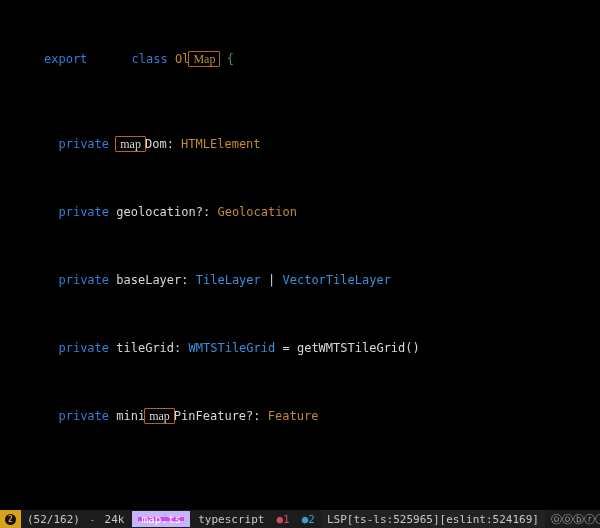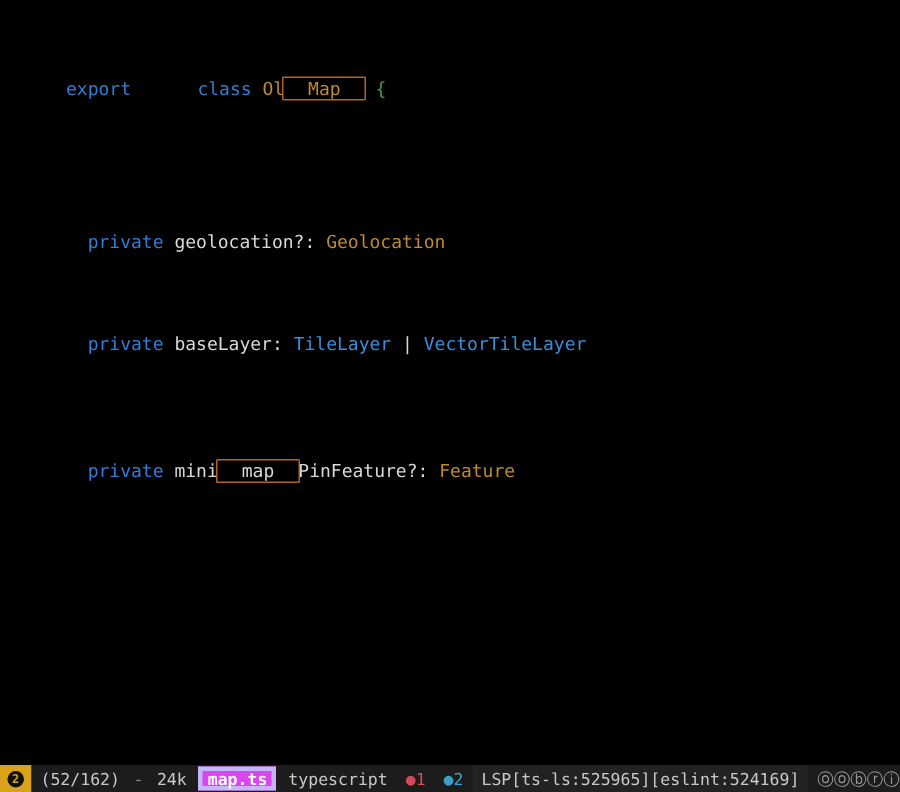--- a/index.html
+++ b/index.html
@@ -45,22 +45,23 @@
   .type    { color: #c08a2e; }          
   .fn      { color: #3a8fdc; }          
   .plain   { color: #d8d8d8; }
   .punc    { color: #d8d8d8; }
   .brace   { color: #3f9a52; }
 
   
   .m {
     border: 1px solid #b5651d;
     margin: -1px -1px;
-    padding: 0 16px;
+    padding: 0 4px;
     border-radius: 1px;
+    font-family: Liberation Serif, serif;
   }
 
   
   #statusbar {
     position: absolute;
     left: 0;
     bottom: 0;
     width: 600px;
     height: 18px;
     display: flex;
@@ -95,23 +96,23 @@
     font-size: 8px;
     line-height: 11px;
     text-align: center;
     font-weight: bold;
   }
   #sb-pos   { color: #c8c8c8; background: #1c1c1c; }
   #sb-dash  { color: #8a8a8a; background: #1c1c1c; padding: 0 3px;}
   #sb-size  { color: #c8c8c8; background: #1c1c1c; }
   #sb-file  {
     color: #ffffff;
-    font-weight: bold;
+    font-weight: normal;
     background: #d946ef;
-    border: 3px solid #c4b5fd;
+    border: 6px solid #c4b5fd;
     padding: 0 3px;
     margin: 1px 2px;
     display: flex;
     align-items: center;
   }
   #sb-lang  { color: #c8c8c8; background: #1c1c1c; }
   .diag-err { color: #d04a5a; }
   .diag-warn{ color: #3aa0c8; }
   #sb-lsp   { color: #c8c8c8; background: #222222; }
   #sb-prog  { color: #9a9a9a; letter-spacing: 0px; }
@@ -119,25 +120,27 @@
 </head>
 <body>
 
 <div id="app">
 
   <div id="editor">
 
     <div class="line"><span class="kw">export</span> <span class="kw">class</span> <span class="type">Ol</span><span class="type m">Map</span> <span class="brace">{</span></div>
 
 
+    <div class="line">  <span class="kw">private</span> <span class="m plain">map</span><span class="plain">Dom</span><span class="punc">:</span> <span class="type">HTMLElement</span></div>
 
     <div class="line">  <span class="kw">private</span> <span class="plain">geolocation?</span><span class="punc">:</span> <span class="type">Geolocation</span></div>
 
     <div class="line">  <span class="kw">private</span> <span class="plain">baseLayer</span><span class="punc">:</span> <span class="fn">TileLayer</span> <span class="plain">|</span> <span class="fn">VectorTileLayer</span></div>
 
+    <div class="line">  <span class="kw">private</span> <span class="plain">tileGrid</span><span class="punc">:</span> <span class="fn">WMTSTileGrid</span> <span class="plain">=</span> <span class="plain">getWMTSTileGrid()</span></div>
 
     <div class="line">  <span class="kw">private</span> <span class="plain">mini</span><span class="m plain">map</span><span class="plain">PinFeature?</span><span class="punc">:</span> <span class="type">Feature</span></div>
 
     
 
     
 
     
 
     

